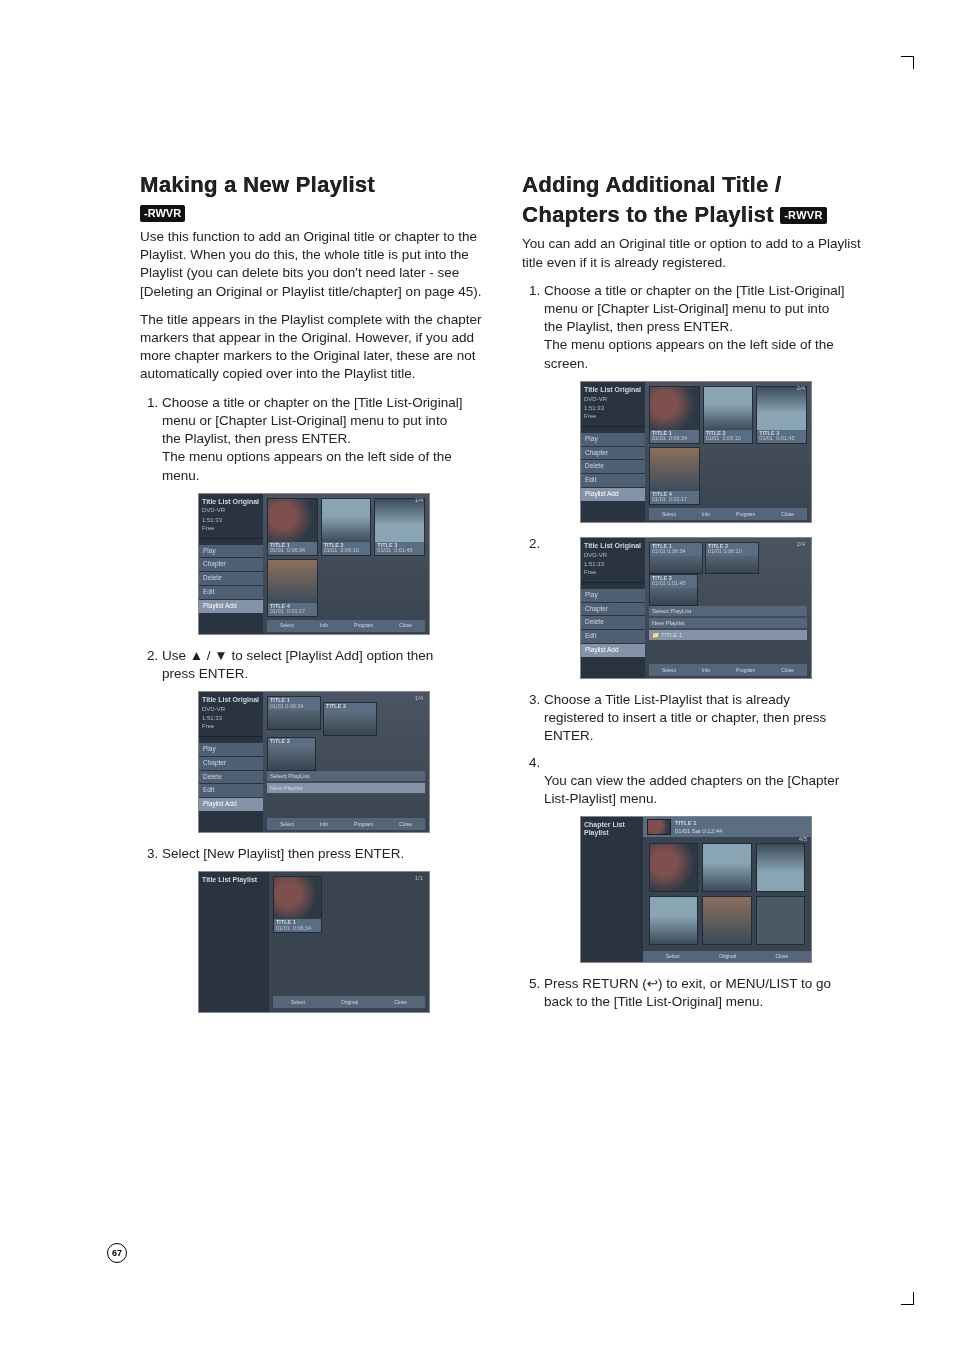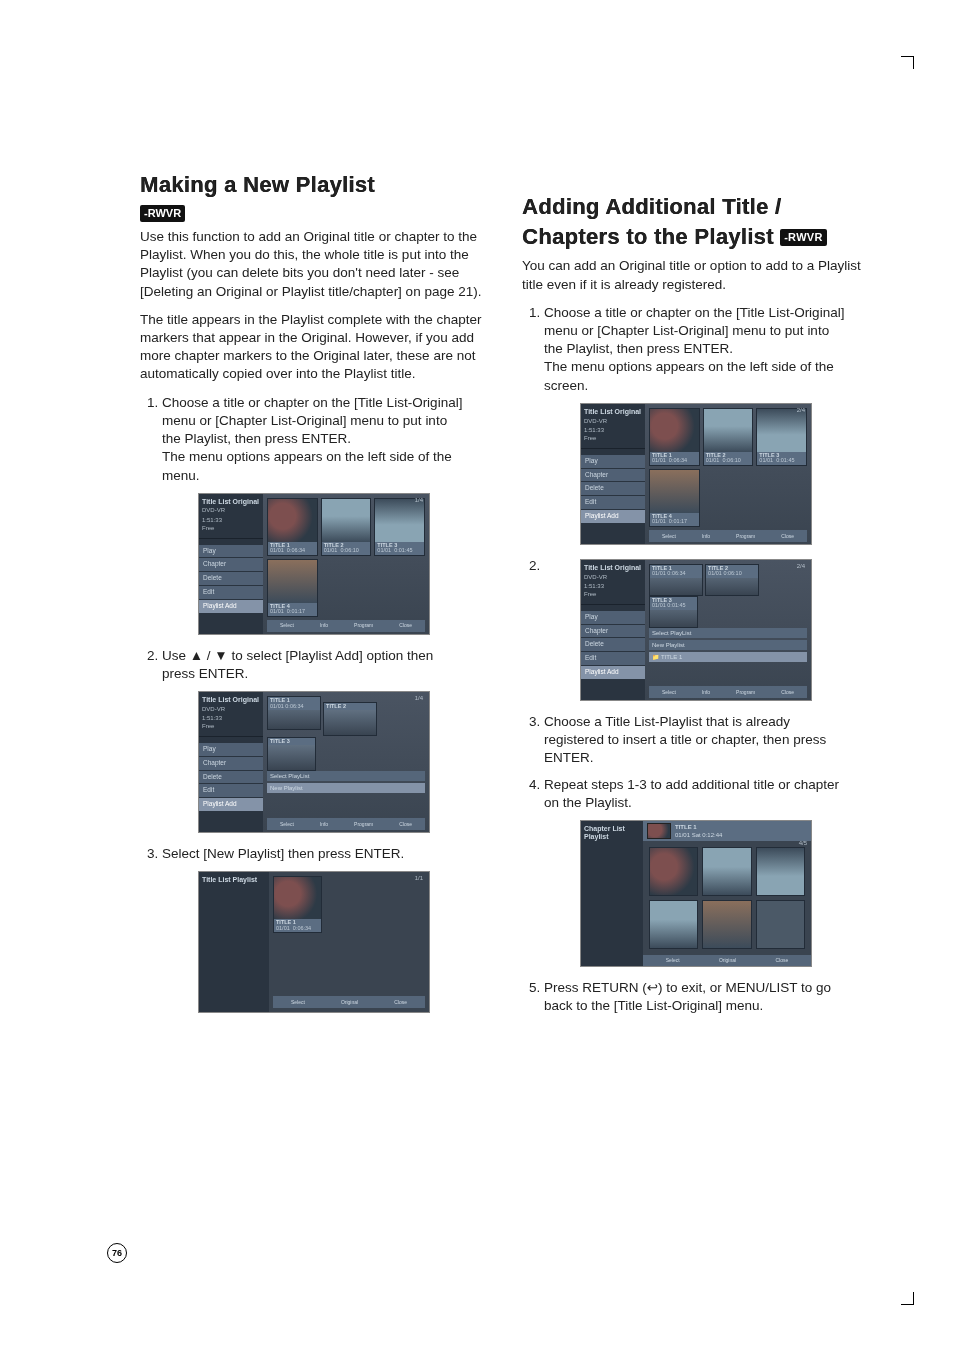--- a/index.html
+++ b/index.html
@@ -9,21 +9,20 @@
     font-family: Arial, Helvetica, sans-serif;
     width: 954px;
     height: 1351px;
     position: relative;
   }
   .page {
     padding: 170px 90px 40px 140px;
     box-sizing: border-box;
     display: flex;
     gap: 40px;
-    align-items: flex-end;
   }
   .col {
     flex: 1;
     font-size: 13.5px;
     line-height: 1.35;
     color: #222;
   }
   h2.heading {
     font-size: 22px;
     font-weight: bold;
@@ -175,21 +174,21 @@
   .crop-br { bottom: 46px; right: 40px; border-bottom-width:1px; border-right-width:1px; width:12px; height:12px;}
 </style>
 </head>
 <body>
 
 <div class="page">
 
   <div class="col">
     <h2 class="heading">Making a New Playlist</h2>
     <div><span class="badge">-RWVR</span></div>
-    <p>Use this function to add an Original title or chapter to the Playlist. When you do this, the whole title is put into the Playlist (you can delete bits you don't need later - see [Deleting an Original or Playlist title/chapter] on page 21).</p>
+    <p>Use this function to add an Original title or chapter to the Playlist. When you do this, the whole title is put into the Playlist (you can delete bits you don't need later - see [Deleting an Original or Playlist title/chapter] on page 45).</p>
     <p>The title appears in the Playlist complete with the chapter markers that appear in the Original. However, if you add more chapter markers to the Original later, these are not automatically copied over into the Playlist title.</p>
 
     <ol class="numlist">
       <li>
         <span>Choose a title or chapter on the [Title List-Original] menu or [Chapter List-Original] menu to put into the Playlist, then press ENTER.</span><br>
         <span>The menu options appears on the left side of the menu.</span>
         
         <div class="screenshot ss-outer">
           <div class="ss-inner">
             <div class="ss-side">
@@ -409,21 +408,22 @@
                 <span>Close</span>
               </div>
             </div>
           </div>
         </div>
       </li>
 
       <li>Choose a Title List-Playlist that is already registered to insert a title or chapter, then press ENTER.</li>
 
       <li>
-        <span>Repeat steps 1-3 to add additional title or chapter on the Playlist.</span><br>
+        <br>
+        <span>You can view the added chapters on the [Chapter List-Playlist] menu.</span>
         
         <div class="screenshot ss-outer ss-chap">
           <div class="ss-inner">
             <div class="ss-chap-side">
               <div class="ss-side-title">Chapter List Playlist</div>
             </div>
             <div class="ss-chap-main">
               <div class="ss-chap-header">
                 <div class="ss-chap-hdr-thumb"></div>
                 <div>
@@ -450,15 +450,15 @@
         </div>
       </li>
 
       <li>
         <span>Press RETURN (↩) to exit, or MENU/LIST to go back to the [Title List-Original] menu.</span>
       </li>
     </ol>
   </div>
 </div>
 
-<div class="page-num-circle">76</div>
+<div class="page-num-circle">67</div>
 <div class="crop-mark crop-tr"></div>
 <div class="crop-mark crop-br"></div>
 
 </body></html>

